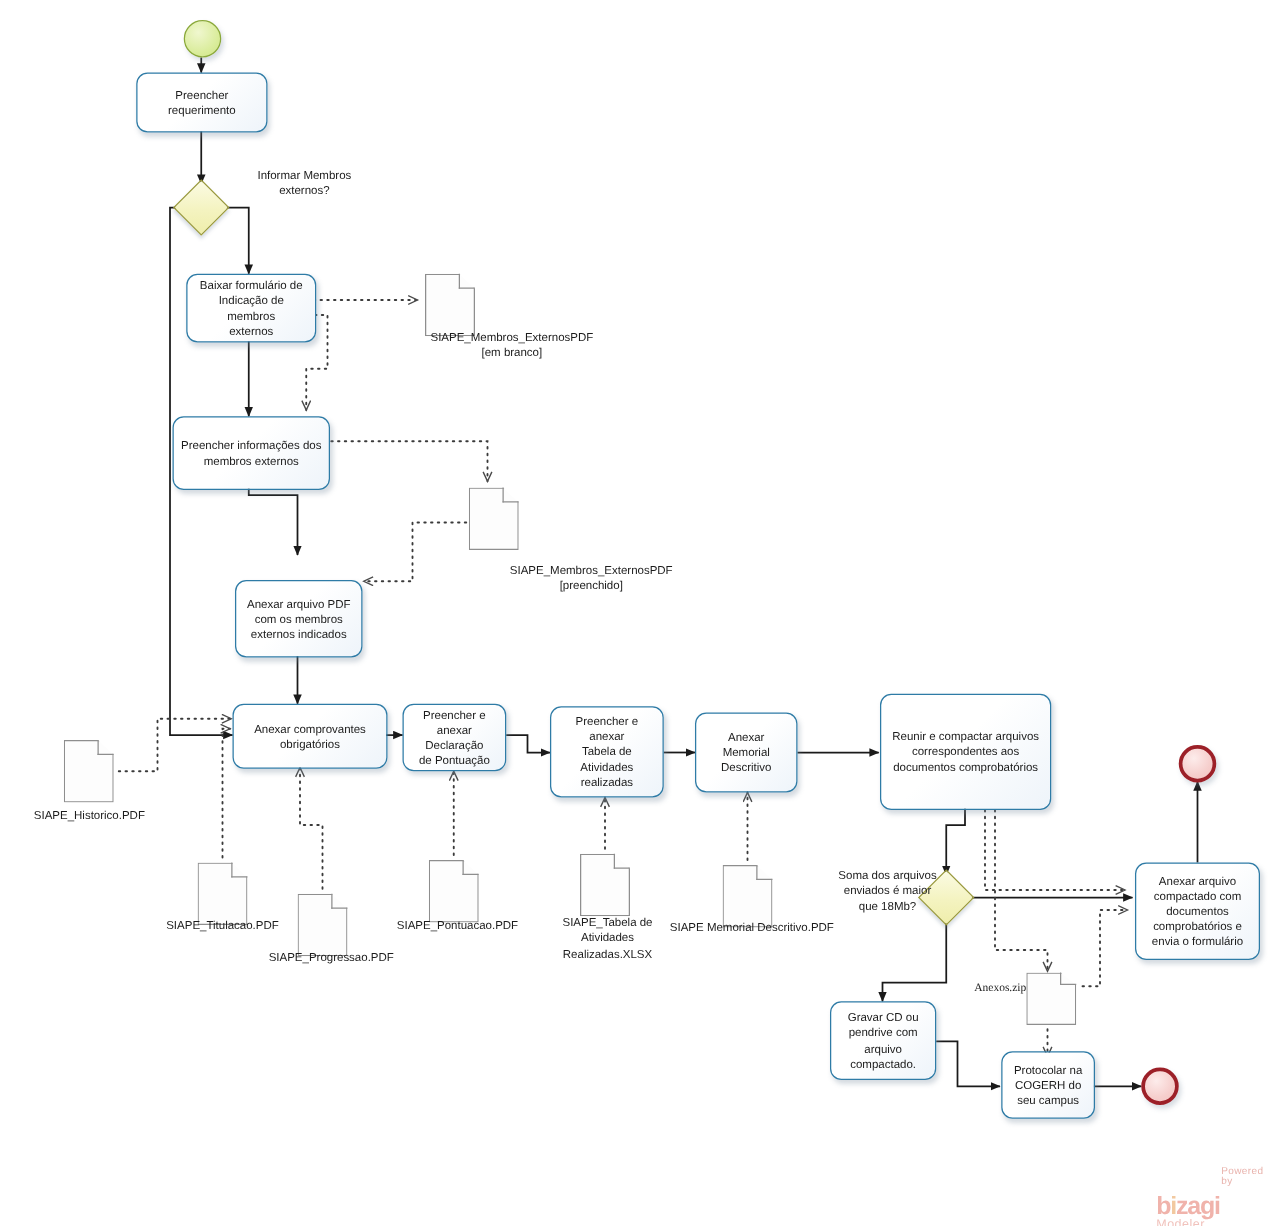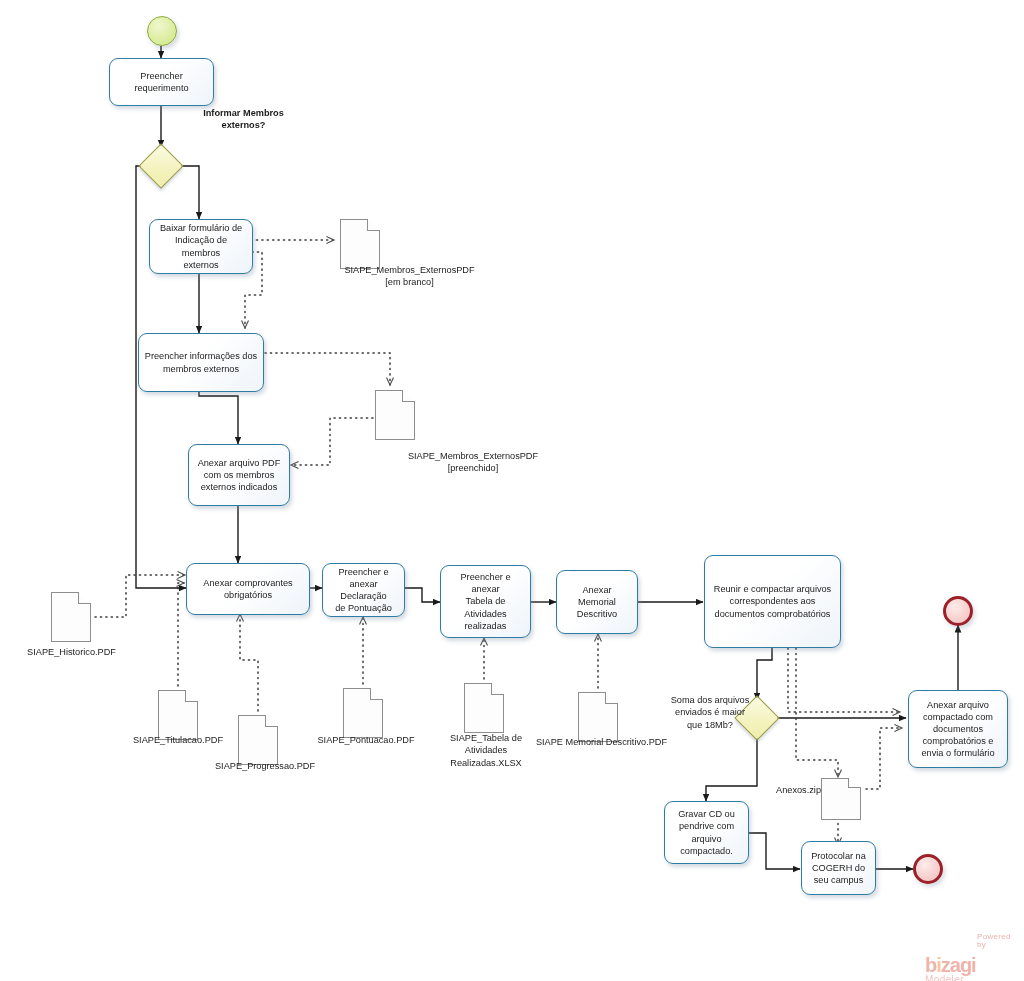--- a/index.html
+++ b/index.html
@@ -106,21 +106,21 @@
   }
 
   
   .label {
     position: absolute;
     font-size: 9.2px;
     line-height: 1.34;
     color: #1c1c1c;
     text-align: center;
   }
-  .label.left { text-align: left; }
+  .label.left { text-align: left; font-family: Liberation Serif, serif; }
 
   
   .bizagi {
     position: absolute;
     text-align: left;
     user-select: none;
   }
   .bizagi .powered {
     font-size: 8px;
     color: #e9b3ad;
@@ -235,21 +235,21 @@
   </div>
 
   <div class="task" style="left:149px; top:219px; width:104px; height:55px;">
     <span>Baixar formulário de<br>Indicação de membros<br>externos</span>
   </div>
 
   <div class="task" style="left:138px; top:333px; width:126px; height:59px;">
     <span>Preencher informações dos<br>membros externos</span>
   </div>
 
-  <div class="task" style="left:188px; top:444px; width:102px; height:62px;">
+  <div class="task" style="left:188px; top:464px; width:102px; height:62px;">
     <span>Anexar arquivo  PDF<br>com os membros<br>externos indicados</span>
   </div>
 
   <div class="task" style="left:186px; top:563px; width:124px; height:52px;">
     <span>Anexar comprovantes<br>obrigatórios</span>
   </div>
 
   <div class="task" style="left:322px; top:563px; width:83px; height:54px;">
     <span>Preencher e<br>anexar Declaração<br>de Pontuação</span>
   </div>
@@ -274,21 +274,21 @@
     <span>Gravar CD ou<br>pendrive com<br>arquivo<br>compactado.</span>
   </div>
 
   <div class="task" style="left:801px; top:841px; width:75px; height:54px;">
     <span>Protocolar na<br>COGERH do<br>seu campus</span>
   </div>
 
   <div class="gateway" style="left:145px; top:150px; width:32px; height:32px;">
     <div class="diamond"></div>
   </div>
-  <div class="label" style="left:186px; top:107px; width:115px;font-weight:bold;">Informar Membros<br>externos?</div>
+  <div class="label" style="left:186px; top:134px; width:115px;">Informar Membros<br>externos?</div>
 
   <div class="gateway" style="left:741px; top:702px; width:32px; height:32px;">
     <div class="diamond"></div>
   </div>
   <div class="label" style="left:655px; top:694px; width:110px;">Soma dos arquivos<br>enviados é maior<br>que 18Mb?</div>
 
   <div class="dataobj" style="left:340px; top:219px; width:40px; height:50px;">
     <div class="sheet"></div>
     <div class="fold"></div>
   </div>

